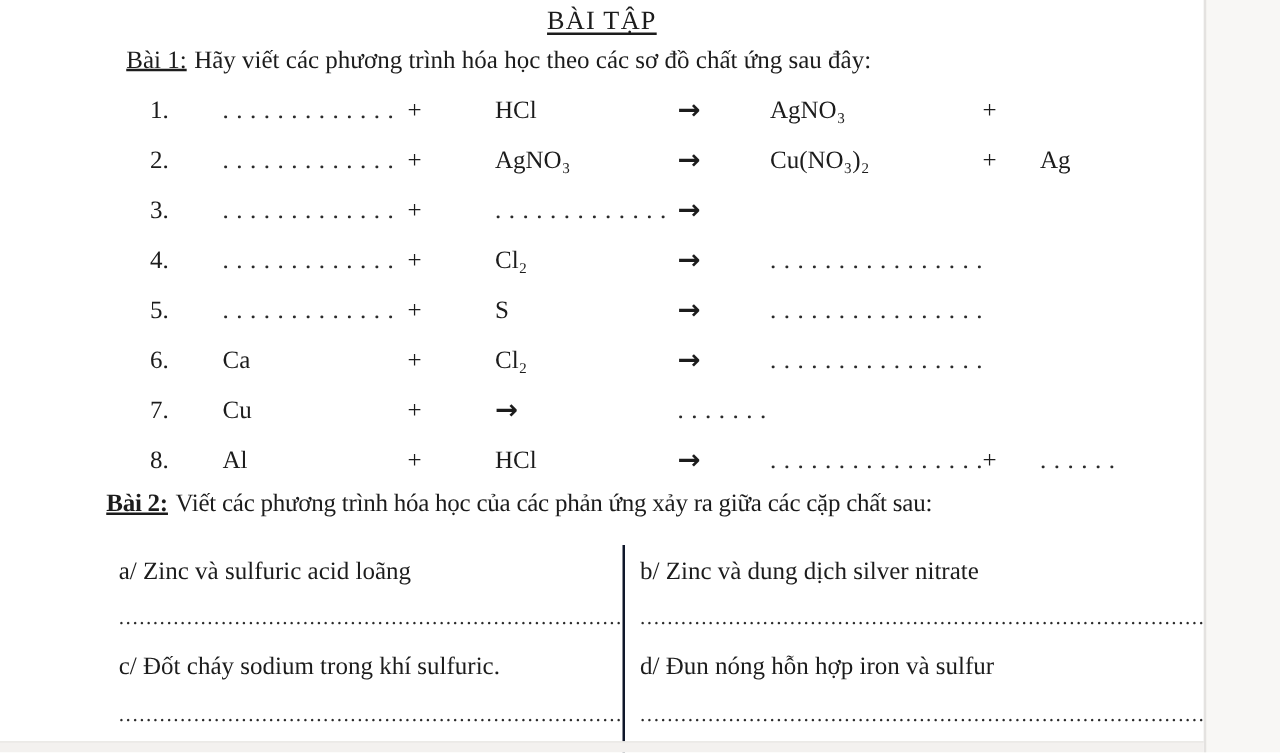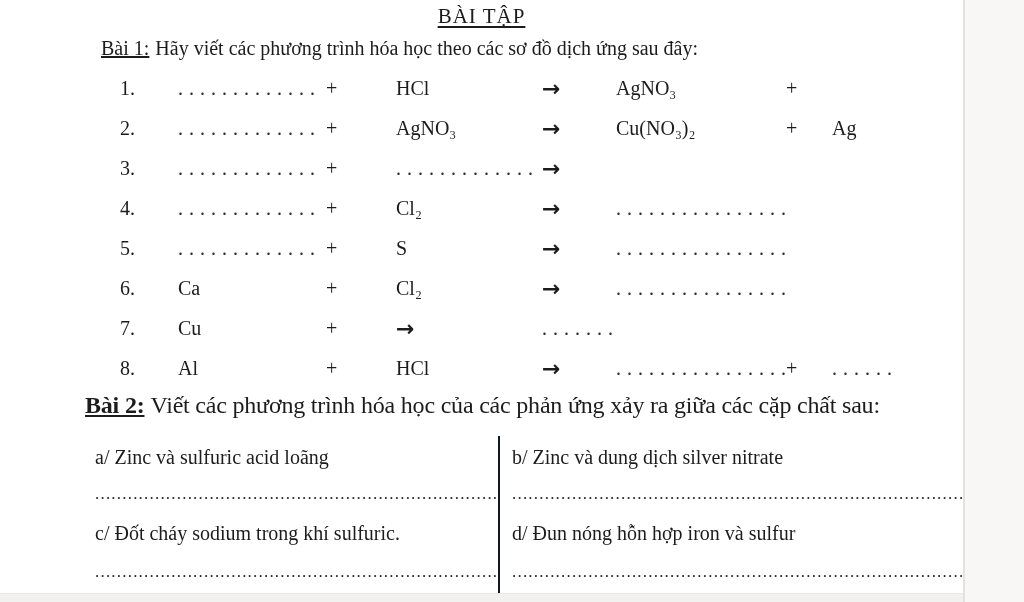--- a/index.html
+++ b/index.html
@@ -24,42 +24,42 @@
   .equations{margin-left:120px;}
   .eq-row{
     display:grid;height:40px;align-items:center;
     grid-template-columns:58px 148px 70px 146px 74px 170px 46px auto;
     font-size:20px;
   }
   .eq-row .c{overflow:hidden;white-space:nowrap;}
   .eq-row .arrow{font-weight:bold;font-size:22px;font-family:"DejaVu Sans",sans-serif;}
   .blank{letter-spacing:6px;color:#2a2a2a;}
 
-  .b2-head{margin:4px 16px 0 85px;font-size:24px;letter-spacing:-0.2px;}
+  .b2-head{margin:4px 16px 0 85px;font-size:20px;letter-spacing:-0.2px;}
   .b2-head .lbl{font-weight:bold;text-decoration:underline;margin-right:6px;}
 
   .b2-table{position:absolute;left:85px;top:436px;width:860px;height:166px;display:flex;}
   .b2-col{box-sizing:border-box;}
   .b2-col.left{width:415px;border-right:2px solid #0f172a;padding-left:10px;}
   .b2-col.right{flex:1;padding-left:12px;}
   .b2-line{display:flex;align-items:center;font-size:20px;overflow:hidden;white-space:nowrap;}
   .b2-line.lbla{height:42px;}
   .b2-line.dot{height:32px;}
   .b2-line.lblc{height:46px;}
   .dotline{font-size:17px;letter-spacing:1.2px;color:#2a2a2a;overflow:hidden;white-space:nowrap;display:block;width:100%;}
 </style>
 </head>
 <body>
 
 <div class="page">
 
   <h1 class="title">BÀI TẬP</h1>
 
   <p class="intro">
-    <span class="lbl">Bài 1:</span><span>Hãy viết các phương trình hóa học theo các sơ đồ dịch ứng sau đây:</span>
+    <span class="lbl">Bài 1:</span><span>Hãy viết các phương trình hóa học theo các sơ đồ chất ứng sau đây:</span>
   </p>
 
   <div class="equations">
     <div class="eq-row">
       <span class="c">1.</span>
       <span class="c blank">.............</span>
       <span class="c">+</span>
       <span class="c">HCl</span>
       <span class="c arrow">→</span>
       <span class="c">AgNO₃</span>

